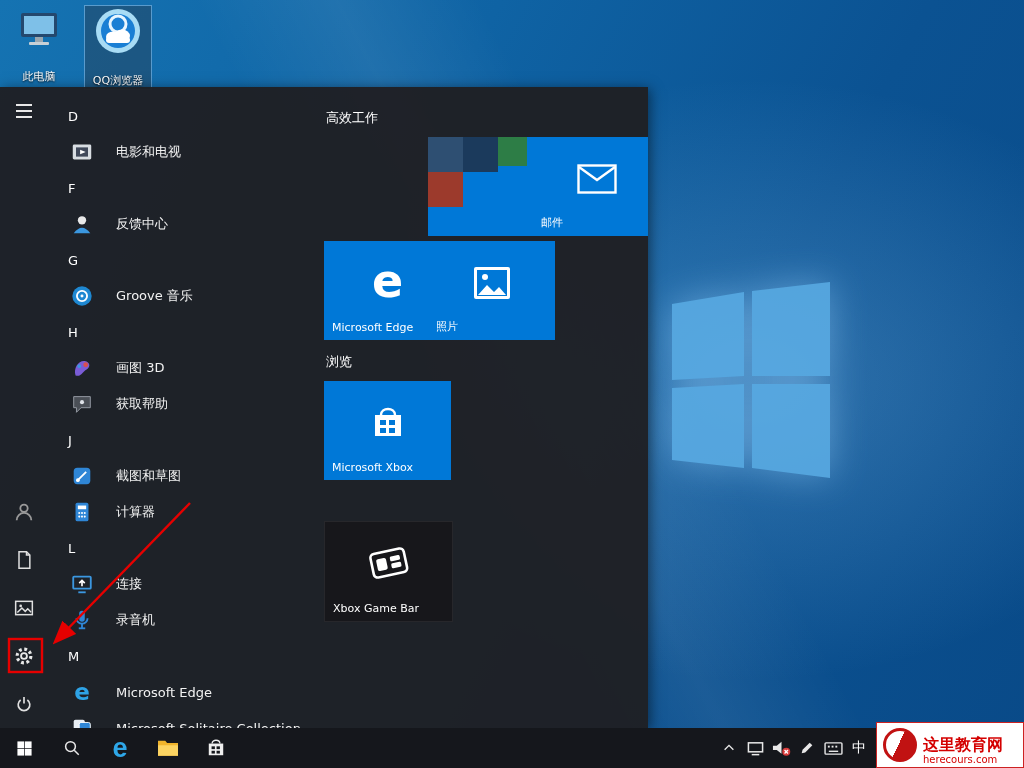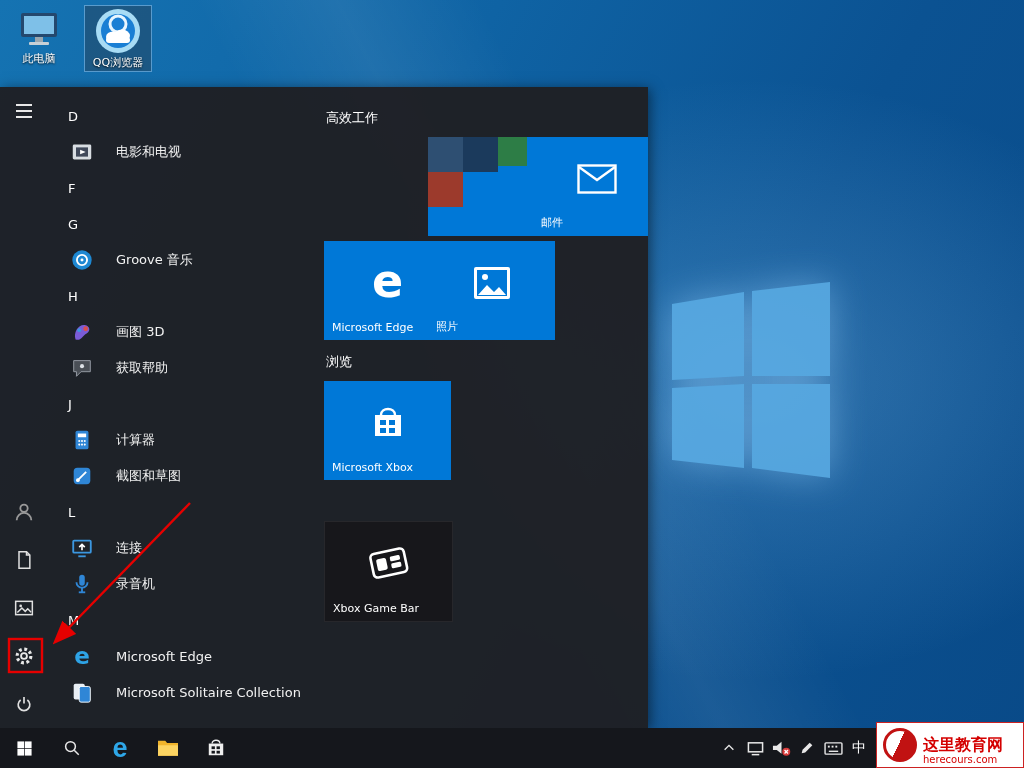--- a/index.html
+++ b/index.html
@@ -8,21 +8,21 @@
 
   
   .desktop-bg{position:absolute;inset:0;
     background:
       radial-gradient(ellipse 620px 430px at 750px 380px, rgba(140,200,245,0.30), transparent 70%),
       linear-gradient(62deg, transparent 42%, rgba(255,255,255,0.07) 52%, transparent 62%),
       linear-gradient(118deg,#1573b2 0%,#0f63a4 35%,#0b5292 65%,#094a88 100%);}
   .win-logo{position:absolute;left:672px;top:282px;opacity:.82;filter:drop-shadow(0 0 18px rgba(150,210,255,.55));}
   .win-logo polygon{fill:#5fb2ea;}
 
-  .desktop-icon{position:absolute;width:66px;display:flex;flex-direction:column;align-items:center;gap:3px;cursor:default;}
+  .desktop-icon{position:absolute;width:66px;display:flex;flex-direction:column;align-items:center;gap:21px;cursor:default;}
   .desktop-icon.selected{background:rgba(40,60,80,.45);outline:1px solid rgba(160,200,235,.5);padding:2px 0;}
   .di-label{font-size:11px;color:#fff;text-shadow:0 1px 2px rgba(0,0,0,.9);text-align:center;line-height:1.1;}
 
   
   .start-menu{position:absolute;left:0;top:87px;width:648px;height:641px;
     background:rgba(31,32,36,.97);display:flex;color:#fff;overflow:hidden;
     box-shadow:2px 2px 12px rgba(0,0,0,.5);}
   .rail{position:relative;width:48px;flex:0 0 48px;}
   .rail-btn{width:48px;height:48px;background:transparent;border:none;display:flex;align-items:center;justify-content:center;cursor:pointer;padding:0;}
   .rail-top{position:absolute;top:2px;left:0;height:44px;}
@@ -159,20 +159,29 @@
               <rect x="3" y="5" width="20" height="16" rx="1.5" fill="#d8dde2"></rect>
               <rect x="6.5" y="8" width="13" height="10" fill="#40495a"></rect>
               <polygon points="11,10.5 17,13 11,15.5" fill="#fff"></polygon>
             </svg>
         </span>
         <span class="al-label">电影和电视</span>
       </div>
 
       <div class="al-header">F</div>
 
+      <div class="al-app">
+        <span class="al-icon">
+          <svg width="24" height="24" viewBox="0 0 26 26">
+              <circle cx="13" cy="9" r="4.5" fill="#e8e8e8"></circle>
+              <path d="M4 23 Q13 11 22 23 Z" fill="#3b97e0"></path>
+            </svg>
+        </span>
+        <span class="al-label">反馈中心</span>
+      </div>
 
       <div class="al-header">G</div>
 
       <div class="al-app">
         <span class="al-icon">
           <svg width="24" height="24" viewBox="0 0 26 26">
               <circle cx="13" cy="13" r="10.5" fill="#1e88d2"></circle>
               <circle cx="13" cy="13" r="5.5" fill="none" stroke="#fff" stroke-width="2"></circle>
               <circle cx="13" cy="13" r="1.6" fill="#fff"></circle>
             </svg>
@@ -197,48 +206,48 @@
         <span class="al-icon">
           <svg width="24" height="24" viewBox="0 0 26 26">
               <path d="M4 5 h18 v12 h-10 l-5 5 v-5 h-3 z" fill="#4a4f56" stroke="#9aa0a8" stroke-width="1"></path>
               <circle cx="13" cy="11" r="2.2" fill="#dfe3e8"></circle>
             </svg>
         </span>
         <span class="al-label">获取帮助</span>
       </div>
 
       <div class="al-header">J</div>
+
+      <div class="al-app">
+        <span class="al-icon">
+          <svg width="24" height="24" viewBox="0 0 26 26">
+              <rect x="4" y="4" width="18" height="18" rx="4" fill="#2f86d6"></rect>
+              <line x1="8.5" y1="17.5" x2="17.5" y2="8.5" stroke="#fff" stroke-width="2"></line>
+              <circle cx="8.5" cy="17.5" r="2" fill="#fff"></circle>
+            </svg>
+        </span>
+        <span class="al-label">截图和草图</span>
+      </div>
 
       <div class="al-app">
         <span class="al-icon">
           <svg width="24" height="24" viewBox="0 0 26 26">
               <rect x="6" y="3" width="14" height="20" rx="2" fill="#2f86d6"></rect>
               <rect x="8.5" y="6" width="9" height="4" fill="#fff"></rect>
               <g fill="#fff">
                 <circle cx="10" cy="14" r="1.1"></circle>
                 <circle cx="13" cy="14" r="1.1"></circle>
                 <circle cx="16" cy="14" r="1.1"></circle>
                 <circle cx="10" cy="18" r="1.1"></circle>
                 <circle cx="13" cy="18" r="1.1"></circle>
                 <circle cx="16" cy="18" r="1.1"></circle>
               </g>
             </svg>
         </span>
         <span class="al-label">计算器</span>
-      </div>
-
-      <div class="al-app">
-        <span class="al-icon">
-          <svg width="24" height="24" viewBox="0 0 26 26">
-              <rect x="4" y="4" width="18" height="18" rx="4" fill="#2f86d6"></rect>
-              <line x1="8.5" y1="17.5" x2="17.5" y2="8.5" stroke="#fff" stroke-width="2"></line>
-              <circle cx="8.5" cy="17.5" r="2" fill="#fff"></circle>
-            </svg>
-        </span>
-        <span class="al-label">截图和草图</span>
       </div>
 
       <div class="al-header">L</div>
 
       <div class="al-app">
         <span class="al-icon">
           <svg width="24" height="24" viewBox="0 0 26 26">
               <rect x="3.5" y="5" width="19" height="13" rx="1" fill="none" stroke="#3b97e0" stroke-width="2"></rect>
               <line x1="9" y1="22" x2="17" y2="22" stroke="#3b97e0" stroke-width="2"></line>
               <path d="M13 15.5 v-6 M10 12 l3-3 3 3" fill="none" stroke="#fff" stroke-width="1.8"></path>

